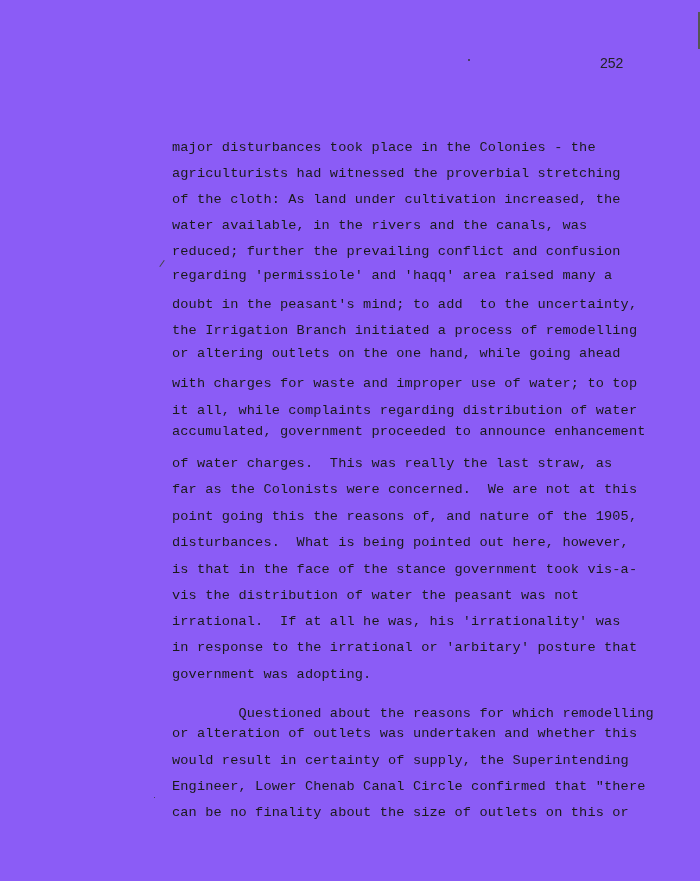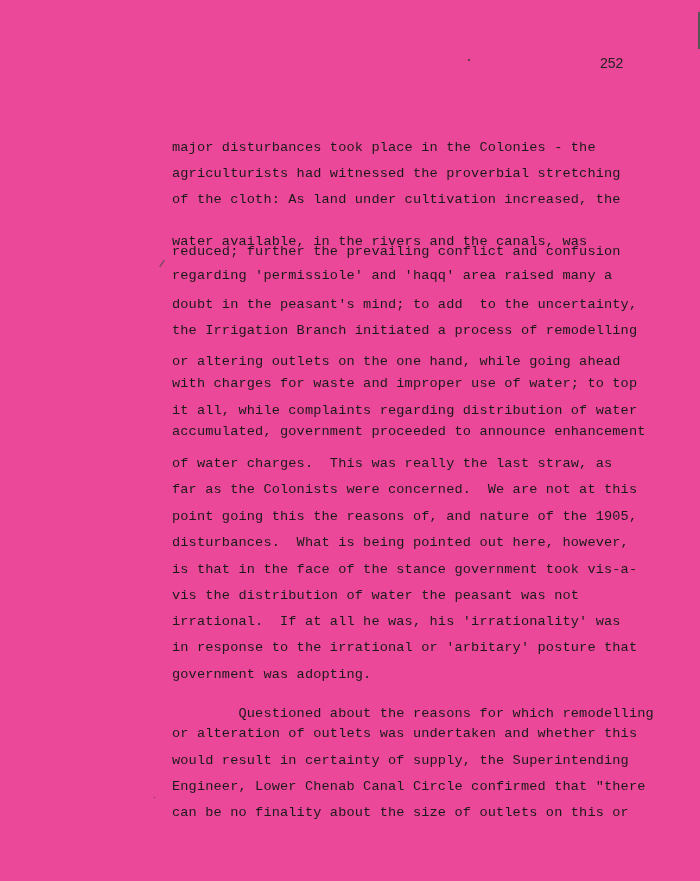--- a/index.html
+++ b/index.html
@@ -1,17 +1,17 @@
 <!DOCTYPE html>
 <html><head>
 <meta charset="utf-8">
 <style>
   html, body { margin: 0; padding: 0; background: #ffffff; }
   body { width: 700px; height: 881px; position: relative; overflow: hidden; }
-  .page { position: absolute; left: 0; top: 0; width: 700px; height: 881px; background: #ec4899; }
+  .page { position: absolute; left: 0; top: 0; width: 700px; height: 881px; background: #8b5cf6; }
   .edge-line { position: absolute; left: 698px; top: 12px; width: 2px; height: 37px; background: #555; }
   .page-number { position: absolute; left: 600px; top: 55px; font-family: "Liberation Sans", sans-serif; font-size: 14px; color: #222; }
   .speck { position: absolute; width: 2px; height: 2px; background: #333; border-radius: 1px; }
   .line {
     position: absolute; left: 172px; white-space: pre;
     font-family: "Liberation Mono", "DejaVu Sans Mono", monospace;
     font-size: 13.6px; color: #1a1a1a; letter-spacing: 0.15px; margin-top: 28px;
   }
   .margin-tick { position: absolute; left: 158px; top: 263px; width: 8px; height: 1px; background: #444; transform: rotate(-55deg); }
 </style>
@@ -21,26 +21,26 @@
 <div class="page">
   <div class="edge-line"></div>
   <div class="speck" style="left:468px;top:59px;"></div>
   <div class="page-number">252</div>
   <div class="margin-tick"></div>
 
   <div>
     <div class="line" style="top:112px">major disturbances took place in the Colonies - the</div>
     <div class="line" style="top:138px">agriculturists had witnessed the proverbial stretching</div>
     <div class="line" style="top:164px">of the cloth: As land under cultivation increased, the</div>
-    <div class="line" style="top:206px">water available, in the rivers and the canals, was</div>
+    <div class="line" style="top:190px">water available, in the rivers and the canals, was</div>
     <div class="line" style="top:216px">reduced; further the prevailing conflict and confusion</div>
     <div class="line" style="top:240px">regarding 'permissiole' and 'haqq' area raised many a</div>
     <div class="line" style="top:269px">doubt in the peasant's mind; to add  to the uncertainty,</div>
     <div class="line" style="top:295px">the Irrigation Branch initiated a process of remodelling</div>
-    <div class="line" style="top:326px">or altering outlets on the one hand, while going ahead</div>
+    <div class="line" style="top:318px">or altering outlets on the one hand, while going ahead</div>
     <div class="line" style="top:348px">with charges for waste and improper use of water; to top</div>
     <div class="line" style="top:375px">it all, while complaints regarding distribution of water</div>
     <div class="line" style="top:396px">accumulated, government proceeded to announce enhancement</div>
     <div class="line" style="top:428px">of water charges.  This was really the last straw, as</div>
     <div class="line" style="top:454px">far as the Colonists were concerned.  We are not at this</div>
     <div class="line" style="top:481px">point going this the reasons of, and nature of the 1905,</div>
     <div class="line" style="top:507px">disturbances.  What is being pointed out here, however,</div>
     <div class="line" style="top:534px">is that in the face of the stance government took vis-a-</div>
     <div class="line" style="top:560px">vis the distribution of water the peasant was not</div>
     <div class="line" style="top:586px">irrational.  If at all he was, his 'irrationality' was</div>

